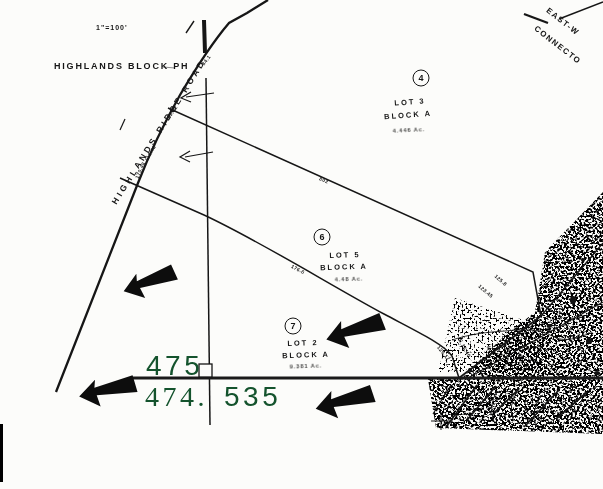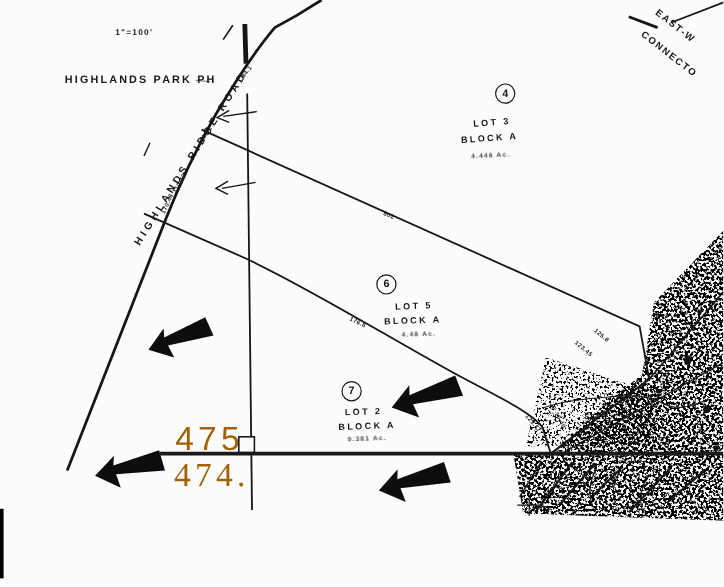--- a/index.html
+++ b/index.html
@@ -28,21 +28,21 @@
   .area{
     font-size:5.5px;letter-spacing:1px;font-weight:700;opacity:.85;
     filter:blur(.4px);
     transform:translate(-50%,-50%) rotate(var(--rot,0deg));
   }
   .badge{
     position:absolute;width:15px;height:15px;border:1.3px solid #161616;
     border-radius:50%;font-size:9px;font-weight:700;line-height:15px;
     text-align:center;transform:translate(-50%,-50%);background:transparent;
   }
-  .bignum{font-size:28px;letter-spacing:3.5px;color:#a16207;}
+  .bignum{font-size:28px;letter-spacing:3.5px;color:#14532d;}
   .dim{
     position:absolute;font-size:5px;font-weight:700;letter-spacing:.4px;
     color:#1a1a1a;white-space:nowrap;
     transform:translate(-50%,-50%) rotate(var(--rot,0deg));
   }
   .seenote{font-size:6px;letter-spacing:.8px;font-weight:700;}
 </style>
 </head>
 <body>
 
@@ -137,21 +137,21 @@
     <g transform="translate(77,384) rotate(-10) scale(0.97)">
       <polygon points="0,13 19,-1 17,7 58,1 60,19 18,15 20,27" fill="#0d0d0d"></polygon>
     </g>
     <g transform="translate(313,396) rotate(-12)">
       <polygon points="0,13 19,-1 17,7 58,1 60,19 18,15 20,27" fill="#0d0d0d"></polygon>
     </g>
   </svg>
 
   <div class="lbl scale" style="left:96px;top:24px;">1"=100'</div>
 
-  <div class="lbl park" style="left:54px;top:61px;">HIGHLANDS PARK PH</div>
+  <div class="lbl park" style="left:54px;top:61px;">HIGHLANDS BLOCK PH</div>
 
   <div class="lbl roadname" style="left:118px;top:196px;">HIGHLANDS RIDGE ROAD</div>
 
   <div class="lbl connector" style="left:550px;top:6px;">EAST-W</div>
   <div class="lbl connector" style="left:538px;top:24px;">CONNECTO</div>
 
   <div class="badge" style="left:421px;top:78px;">4</div>
   <div class="lbl lotline" style="left:410px;top:102px;--rot:-4deg;">LOT 3</div>
   <div class="lbl lotline" style="left:408px;top:115px;--rot:-4deg;">BLOCK A</div>
   <div class="lbl area" style="left:409px;top:130px;--rot:-3deg;">4.446 Ac.</div>
@@ -161,20 +161,21 @@
   <div class="lbl lotline" style="left:344px;top:267px;--rot:-2deg;">BLOCK A</div>
   <div class="lbl area" style="left:349px;top:279px;--rot:-2deg;">4.48 Ac.</div>
 
   <div class="badge" style="left:293px;top:326px;">7</div>
   <div class="lbl lotline" style="left:303px;top:343px;--rot:-2deg;">LOT 2</div>
   <div class="lbl lotline" style="left:306px;top:355px;--rot:-2deg;">BLOCK A</div>
   <div class="lbl area" style="left:306px;top:366px;--rot:-2deg;">9.381 Ac.</div>
 
   <div class="lbl bignum" style="left:146px;top:350px;">475</div>
   <div class="lbl bignum" style="left:145px;top:381px;font-family:Liberation Serif, serif;">474.</div>
+  <div class="lbl bignum" style="left:224px;top:381px;">535</div>
 
   <div class="lbl seenote" style="left:487px;top:345px;">SEE L.L.535 P.2.</div>
 
   <div class="dim" style="left:206px;top:60px;--rot:-52deg;">84.1</div>
   <div class="dim" style="left:172px;top:112px;--rot:-55deg;">29.92</div>
   <div class="dim" style="left:150px;top:153px;--rot:-60deg;">110.42</div>
   <div class="dim" style="left:140px;top:170px;--rot:-66deg;">170.48</div>
   <div class="dim" style="left:324px;top:180px;--rot:23deg;">802</div>
   <div class="dim" style="left:298px;top:269px;--rot:27deg;">176.6</div>
   <div class="dim" style="left:486px;top:291px;--rot:40deg;">123.45</div>

